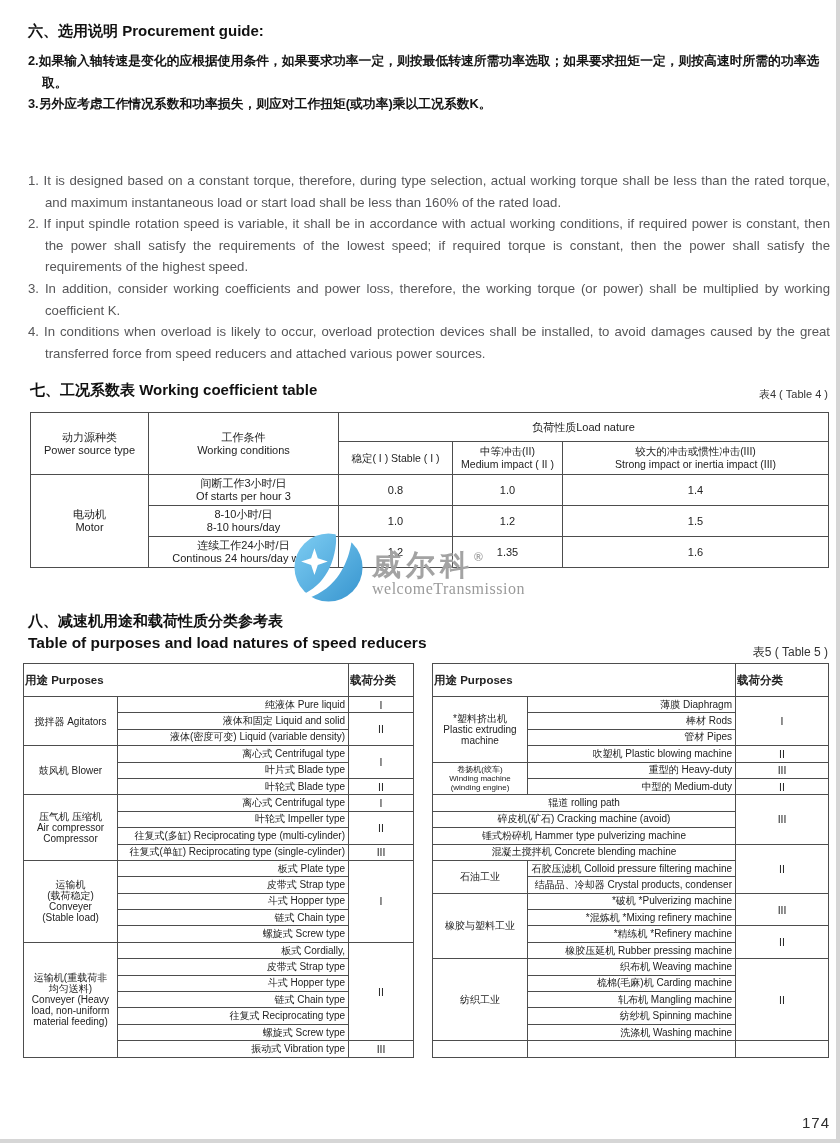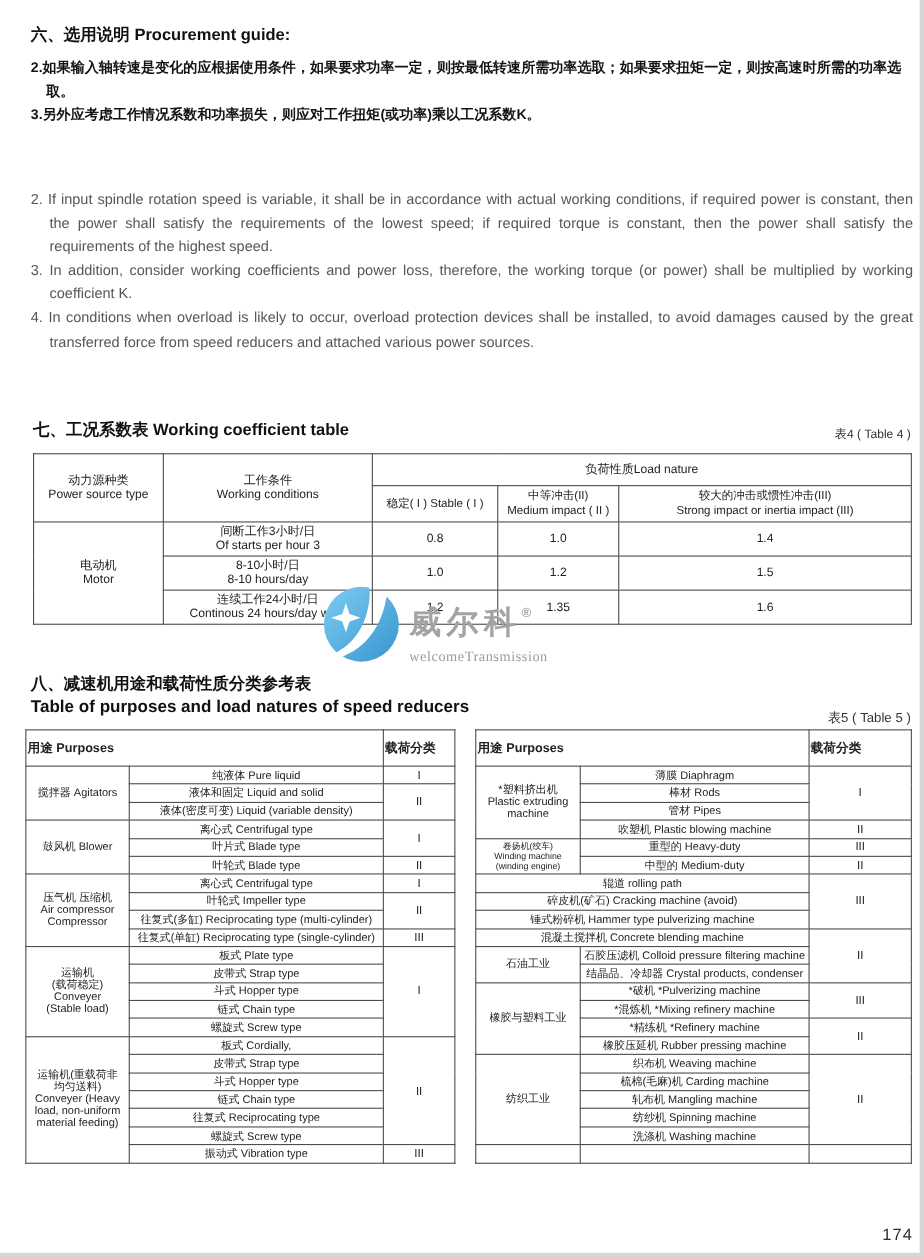--- a/index.html
+++ b/index.html
@@ -32,54 +32,55 @@
   .t4 tbody td,.t4 tbody th{height:25px;border:1px solid #4d4d4d;font-weight:normal;
     white-space:pre-line;line-height:13px;}
 
   
   .watermark{position:absolute;left:291px;top:529px;width:260px;height:78px;z-index:5;display:flex;}
   .wm-icon{flex:0 0 auto;}
   .wm-text{margin-left:3px;}
   .wm-brand{margin-top:13px;font-size:29px;font-weight:bold;color:#a3a3a3;letter-spacing:5px;
     line-height:30px;white-space:nowrap;}
   .wm-brand sup{font-size:12px;letter-spacing:0;vertical-align:14px;}
-  .wm-tagline{font-family:"Liberation Serif","DejaVu Serif",serif;font-size:13px;color:#9b9b9b;
-    margin-top:8px;letter-spacing:0.5px;}
+  .wm-tagline{font-family:"Liberation Serif","DejaVu Serif",serif;font-size:16px;color:#9b9b9b;
+    margin-top:0px;letter-spacing:0.5px;}
 
   
   .sec8-title-zh{position:absolute;left:28px;top:612px;font-size:15px;font-weight:bold;color:#111;}
   .sec8-title-en{position:absolute;left:28px;top:634px;font-size:15.5px;font-weight:bold;color:#111;}
   .sec8-ref{position:absolute;right:12px;top:644px;font-size:12px;color:#333;}
 
   .t5{position:absolute;top:663px;font-size:10px;color:#222;}
   .t5-left{left:23px;width:390px;}
   .t5-right{left:432px;width:396px;}
   .t5 th{border:1px solid #4d4d4d;height:30px;font-size:11.5px;font-weight:bold;
     text-align:left;vertical-align:middle;}
   .t5 td{border:1px solid #4d4d4d;height:15.4px;padding:0 3px;overflow:hidden;
     white-space:nowrap;vertical-align:middle;}
   .t5 td.gcell{text-align:center;white-space:pre-line;line-height:11px;font-size:10px;}
   .t5 td.gsmall{font-size:8px;line-height:9px;}
-  .t5 td.icell{text-align:center;}
+  .t5 td.icell{text-align:right;}
   .t5 td.fcell{text-align:center;}
   .t5 td.lcell{text-align:center;font-size:10.5px;}
 
   .pagenum{position:absolute;left:802px;top:1114px;font-size:15px;color:#2e2e2e;letter-spacing:1px;}
 </style>
 </head>
 <body>
 
 <div>
 
   <div class="sec6-title">六、选用说明 Procurement guide:</div>
   <div class="points-zh" id="points-zh">
       <div class="pt">2.如果输入轴转速是变化的应根据使用条件，如果要求功率一定，则按最低转速所需功率选取；如果要求扭矩一定，则按高速时所需的功率选取。</div>
       <div class="pt">3.另外应考虑工作情况系数和功率损失，则应对工作扭矩(或功率)乘以工况系数K。</div>
     </div>
   <div class="points-en" id="points-en">
+      <div class="pt">1. It is designed based on a constant torque, therefore, during type selection, actual working torque shall be less than the rated  torque, and maximum instantaneous load or start load shall be less than 160% of the rated load.</div>
       <div class="pt">2. If input spindle rotation speed is variable, it shall be in accordance with actual working conditions, if required power is constant, then the power shall satisfy the requirements of the lowest speed; if required torque is constant, then the power shall satisfy the requirements of the highest speed.</div>
       <div class="pt">3. In addition, consider working coefficients and power loss, therefore, the working torque (or power) shall be multiplied by working coefficient K.</div>
       <div class="pt">4. In conditions when overload is likely to occur, overload protection devices shall be installed, to avoid damages caused by the great transferred force from speed reducers and attached various power sources.</div>
     </div>
 
   <div class="sec7-head">
     <span class="sec7-title">七、工况系数表 Working coefficient table</span>
     <span class="tbl-ref">表4 ( Table 4 )</span>
   </div>
 

